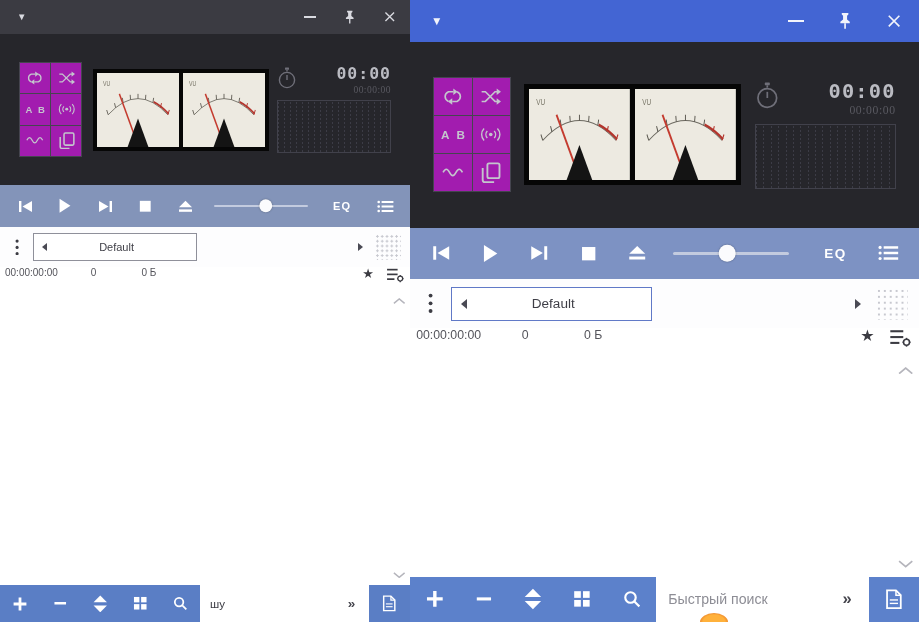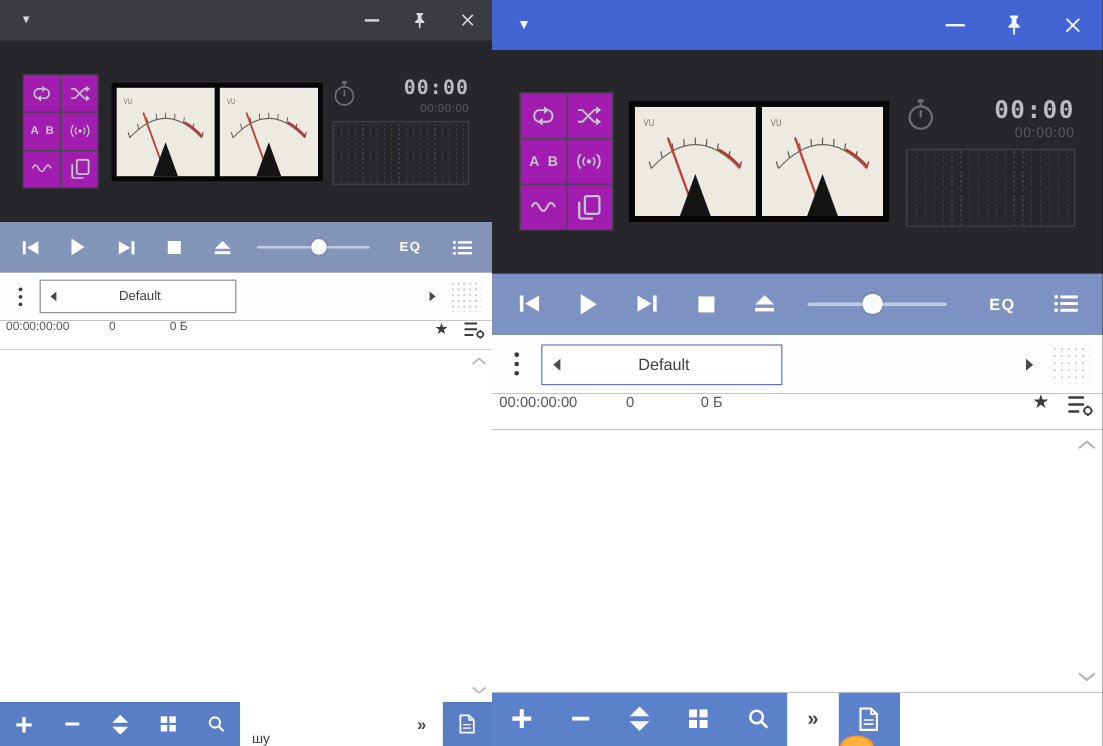--- a/index.html
+++ b/index.html
@@ -40,21 +40,21 @@
   .meter { width:8.2em; height:7.4em; }
 
   .cluster { flex:none; margin-left:auto; width:11.4em; }
   .cluster-top { display:flex; justify-content:space-between; align-items:flex-start;
                  margin-bottom:0.5em; }
   .clock { color:#6f6f79; margin-top:0.15em; }
   .clock svg { width:2em; }
   .times { text-align:right; }
   .time-main { font-family:"DejaVu Sans Mono", monospace; font-weight:bold; font-size:1.65em;
                letter-spacing:0.06em; color:#babbc2; line-height:1; }
-  .time-sub  { font-family:Liberation Sans, sans-serif; font-size:0.95em;
+  .time-sub  { font-family:Liberation Serif, serif; font-size:0.95em;
                letter-spacing:0.05em; color:#595961; margin-top:0.3em; }
   .spectrum { height:5.3em; border:1px solid #41414b;
               background:
                 repeating-linear-gradient(0deg, transparent 0 2px, #26262b 2px 4px),
                 repeating-linear-gradient(90deg, #3c3c46 0 1px, transparent 1px 0.6em); }
 
   
   .ctrlbar { height:4.2em; flex:none; background:var(--ctrl); color:#fff;
              display:flex; align-items:center; padding:0 0.5em; }
   .cb { width:4em; height:100%; }
@@ -107,21 +107,21 @@
                display:flex; flex-direction:column; justify-content:space-between;
                align-items:center; color:#b5b5bc; }
   .scrollbar svg { width:1.25em; }
 
   
   .bottombar { height:3.7em; flex:none; background:#fff; display:flex; align-items:stretch; }
   .tool-group { width:20em; flex:none; background:var(--accent); display:flex; }
   .tg { flex:1; color:#fff; }
   .tg svg { width:1.45em; }
   .tg-plus svg { width:1.6em; }
-  .searchwrap { flex:1; display:flex; align-items:flex-end; padding-left:1em; }
+  .searchwrap { flex:1; display:flex; align-items:center; padding-left:1em; }
   .search-input { width:100%; border:none; outline:none; background:transparent;
                   font-family:inherit; font-size:1.15em; color:#3a3a42; }
   .search-input::placeholder { color:#8d8d95; }
   .more { width:2.6em; color:#46464e; font-size:1.35em; font-weight:bold; }
   .doc { width:4.1em; background:var(--accent); color:#fff; }
   .doc svg { width:1.45em; }
 
   .artifact { position:absolute; left:700px; top:613px; width:28px; height:9px;
               border-radius:50% 50% 0 0 / 100% 100% 0 0;
               background:radial-gradient(ellipse at 50% 100%, #ffb13b 0 55%, #e06a1f 85%);
@@ -682,20 +682,23 @@
             </g>
           </svg>
       </button>
       <button class="tg">
         <svg viewBox="0 0 15 15">
             <circle cx="6.3" cy="6.3" r="4.4" fill="none" stroke="currentColor" stroke-width="1.8"></circle>
             <line x1="9.6" y1="9.6" x2="13.8" y2="13.8" stroke="currentColor" stroke-width="1.8"></line>
           </svg>
       </button>
     </div>
+    <div class="searchwrap">
+      <input class="search-input" type="text" placeholder="Быстрый поиск" style="">
+    </div>
     <button class="more">»</button>
     <button class="doc">
       <svg viewBox="0 0 13 15">
           <path d="M1.5 1 h6.5 l3.5 3.5 V14 H1.5 z" fill="none" stroke="currentColor" stroke-width="1.3"></path>
           <path d="M8 1 v3.5 h3.5" fill="none" stroke="currentColor" stroke-width="1.1"></path>
           <g stroke="currentColor" stroke-width="1">
             <line x1="3.5" y1="8" x2="9.5" y2="8"></line>
             <line x1="3.5" y1="10.5" x2="9.5" y2="10.5"></line>
           </g>
         </svg>

